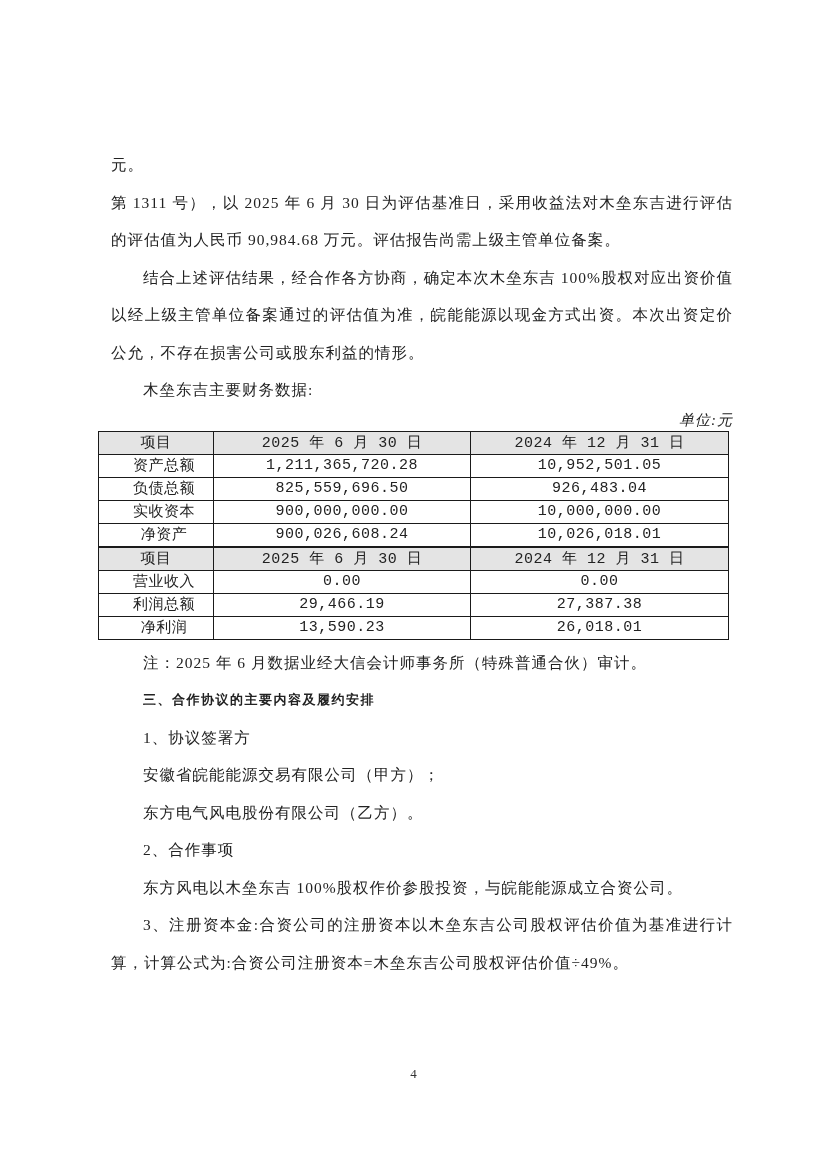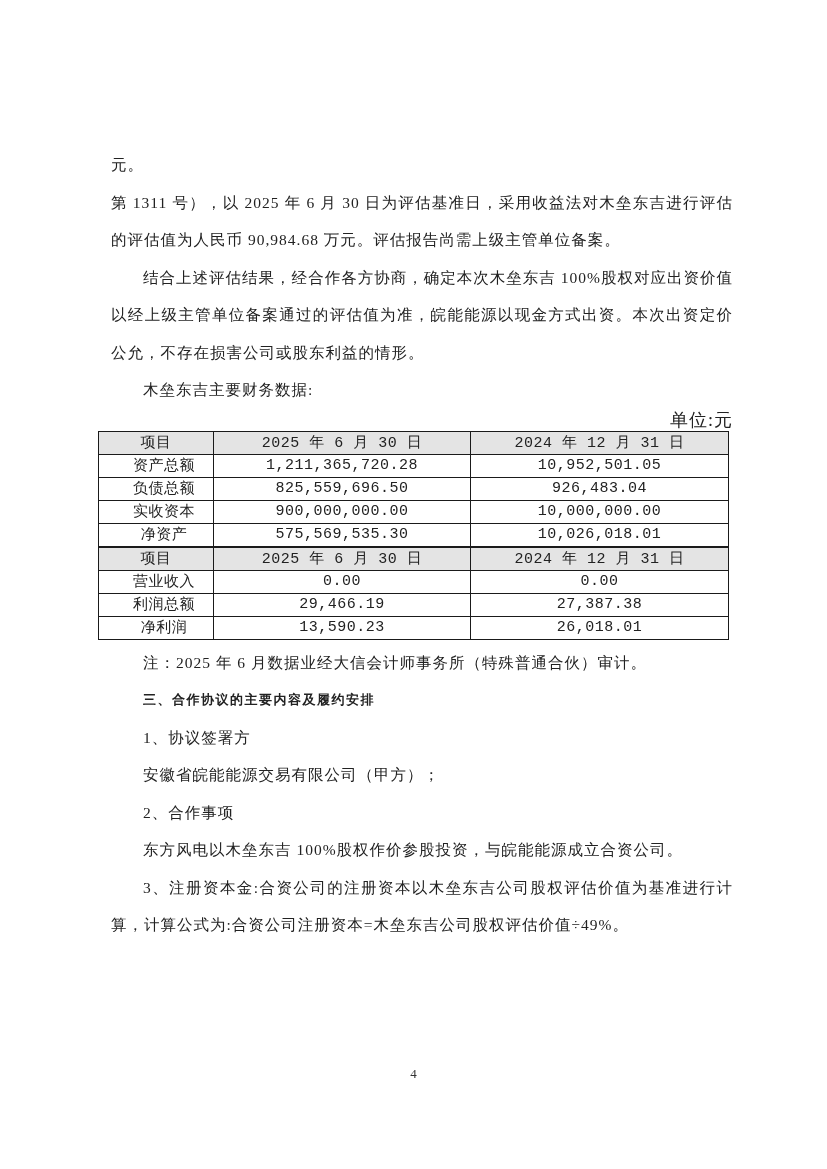--- a/index.html
+++ b/index.html
@@ -27,23 +27,24 @@
   }
   .ln.ind { text-indent: 32px; }
   .ln.just {
     white-space: normal;
     text-align: justify;
     text-align-last: justify;
   }
   .unit {
     height: 22px;
     line-height: 22px;
-    font-size: 18px;
+    font-size: 15px;
     letter-spacing: 1px;
     text-align: right;
+    font-style: italic;
   }
   table.fin {
     border-collapse: collapse;
     table-layout: fixed;
     width: 630px;
     margin-left: -13px;
   }
   table.fin td {
     border: 1px solid #1a1a1a;
     height: 22px;
@@ -116,21 +117,21 @@
         <td>825,559,696.50</td>
         <td>926,483.04</td>
       </tr>
       <tr>
         <td class="lbl">实收资本</td>
         <td>900,000,000.00</td>
         <td>10,000,000.00</td>
       </tr>
       <tr>
         <td class="lbl">净资产</td>
-        <td>575,569,535.30</td>
+        <td>900,026,608.24</td>
         <td>10,026,018.01</td>
       </tr>
       <tr class="hdr sect">
         <td>项目</td>
         <td>2025 年 6 月 30 日</td>
         <td>2024 年 12 月 31 日</td>
       </tr>
       <tr>
         <td class="lbl">营业收入</td>
         <td>0.00</td>
@@ -148,20 +149,21 @@
       </tr>
     </tbody>
       </table>
 
     <div class="ln ind note">注：2025 年 6 月数据业经大信会计师事务所（特殊普通合伙）审计。</div>
 
     <div class="heading">三、合作协议的主要内容及履约安排</div>
 
     <div class="ln ind">1、协议签署方</div>
     <div class="ln ind">安徽省皖能能源交易有限公司（甲方）；</div>
+    <div class="ln ind">东方电气风电股份有限公司（乙方）。</div>
     <div class="ln ind">2、合作事项</div>
     <div class="ln ind">东方风电以木垒东吉 100%股权作价参股投资，与皖能能源成立合资公司。</div>
     <div class="ln ind just">3、注册资本金:合资公司的注册资本以木垒东吉公司股权评估价值为基准进行计</div>
     <div class="ln">算，计算公式为:合资公司注册资本=木垒东吉公司股权评估价值÷49%。</div>
 
   </div>
 
   <div class="pagenum">4</div>
 </div>
 

